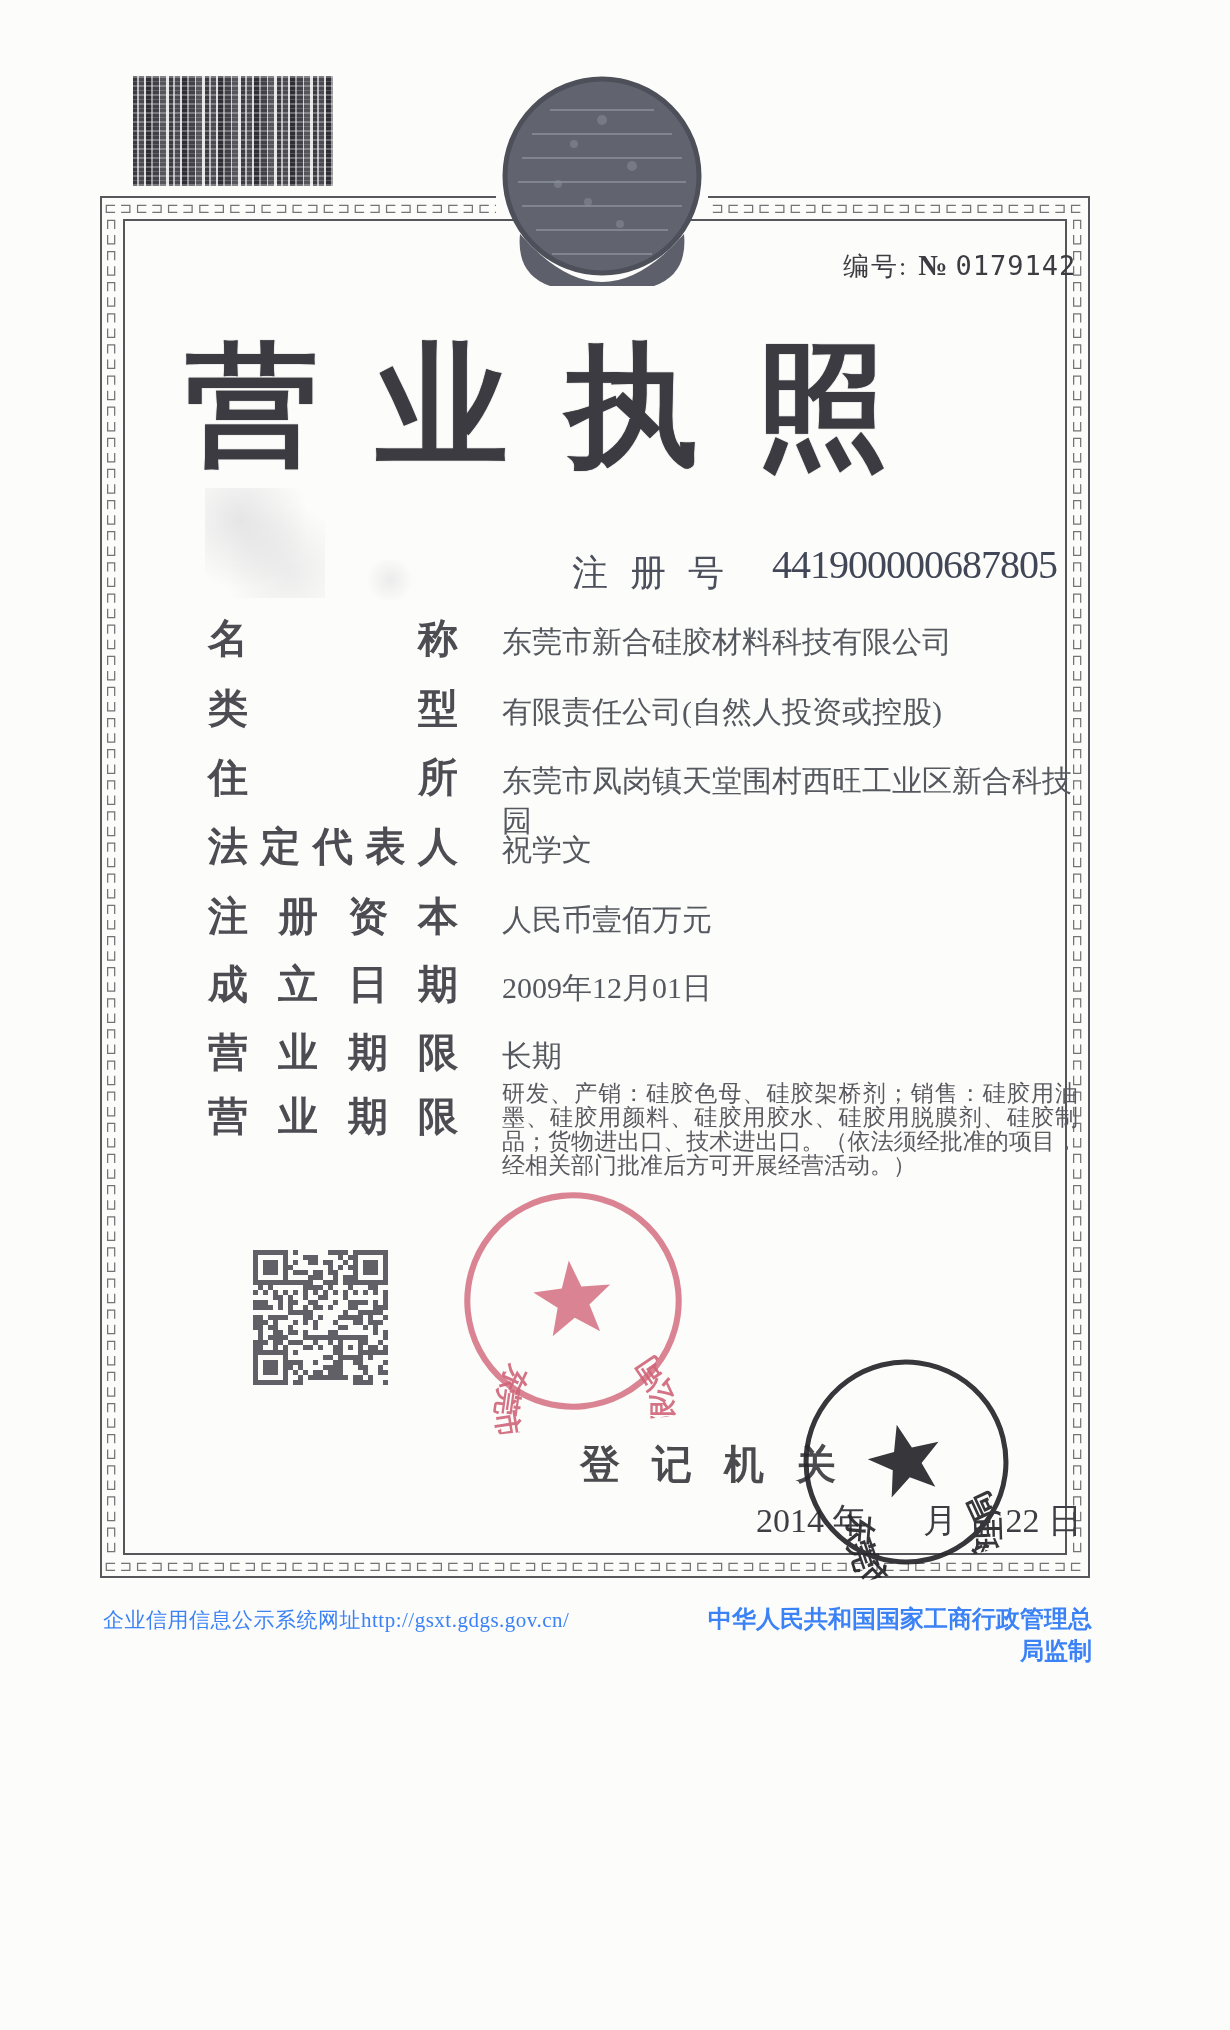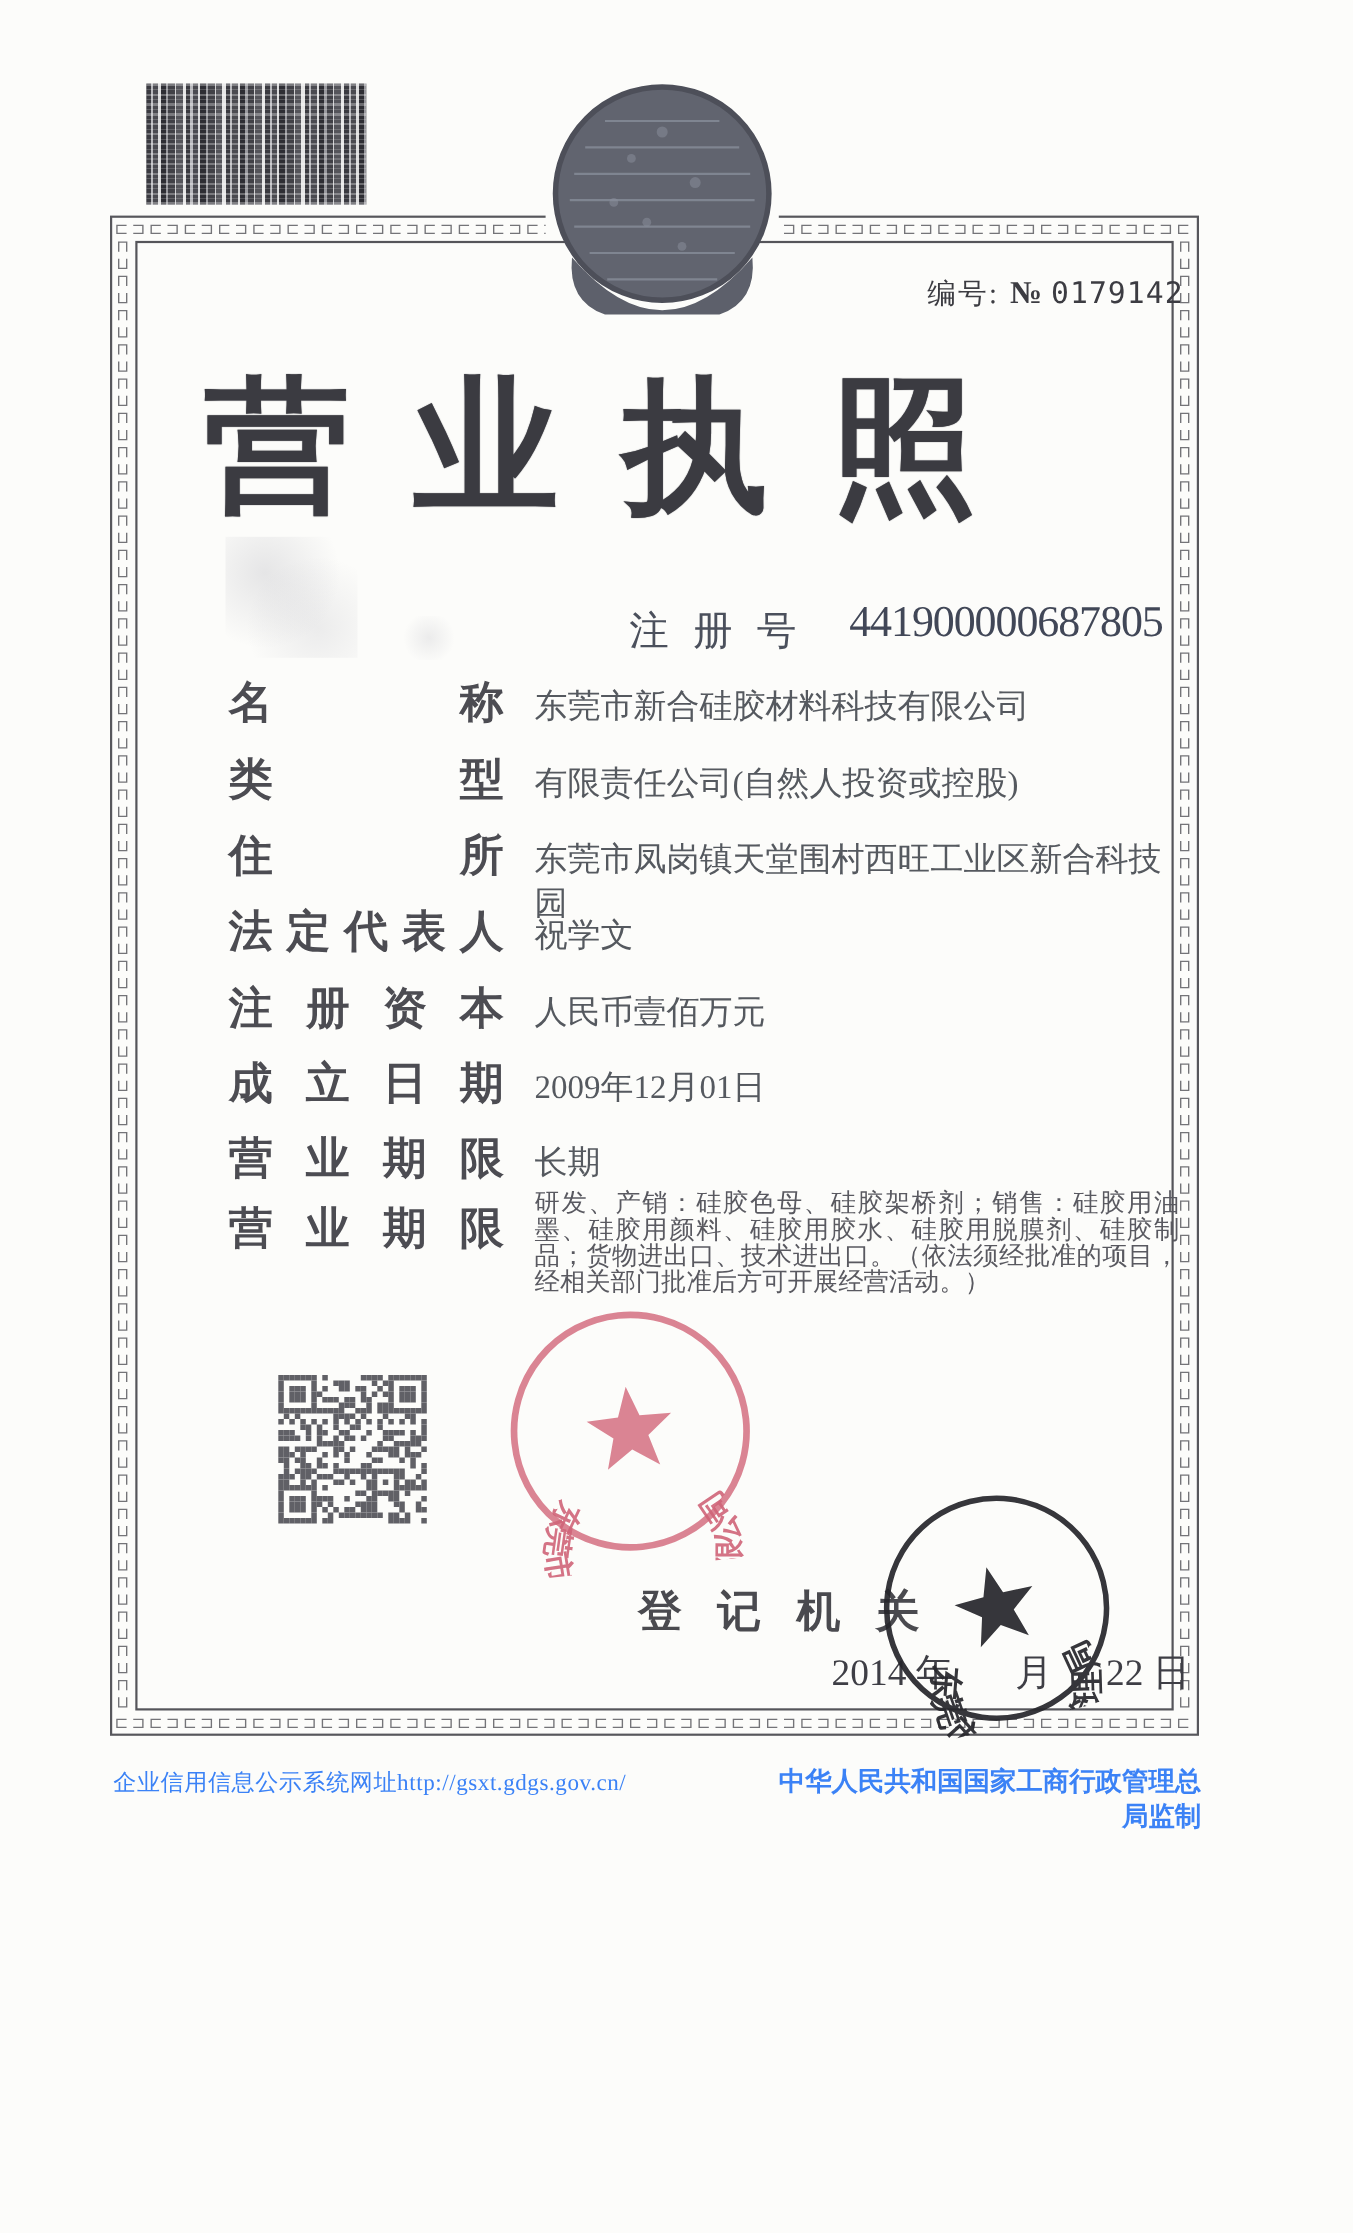--- a/index.html
+++ b/index.html
@@ -52,21 +52,21 @@
   }
   .regno-label{
     position:absolute;left:572px;top:549px;width:152px;
     font-size:36px;color:#4b505c;text-align:justify;text-align-last:justify;
   }
   .regno-value{
     position:absolute;left:772px;top:541px;font-size:40px;color:#414757;
     letter-spacing:-1px;font-family:"Liberation Serif","DejaVu Serif",serif;
   }
   
-  .row{position:absolute;left:208px;width:870px;display:flex;align-items:baseline;z-index:4;}
+  .row{position:absolute;left:208px;width:870px;display:flex;align-items:baseline;z-index:4;gap:16px;}
   .field-label{
     flex:none;width:250px;font-size:40px;line-height:54px;font-weight:600;color:#4c4c52;
     text-align:justify;text-align-last:justify;
   }
   .field-value{margin-left:28px;font-size:30px;line-height:40px;color:#55595f;}
   .field-value.scope{width:586px;font-size:23px;line-height:24px;color:#595960;text-align:justify;}
   .row.scope-row .field-label{align-self:flex-start;padding-top:8px;}
   
   .qr{position:absolute;left:253px;top:1250px;z-index:4;display:grid;
       grid-template-columns:repeat(27,5px);grid-auto-rows:5px;opacity:.88;}

